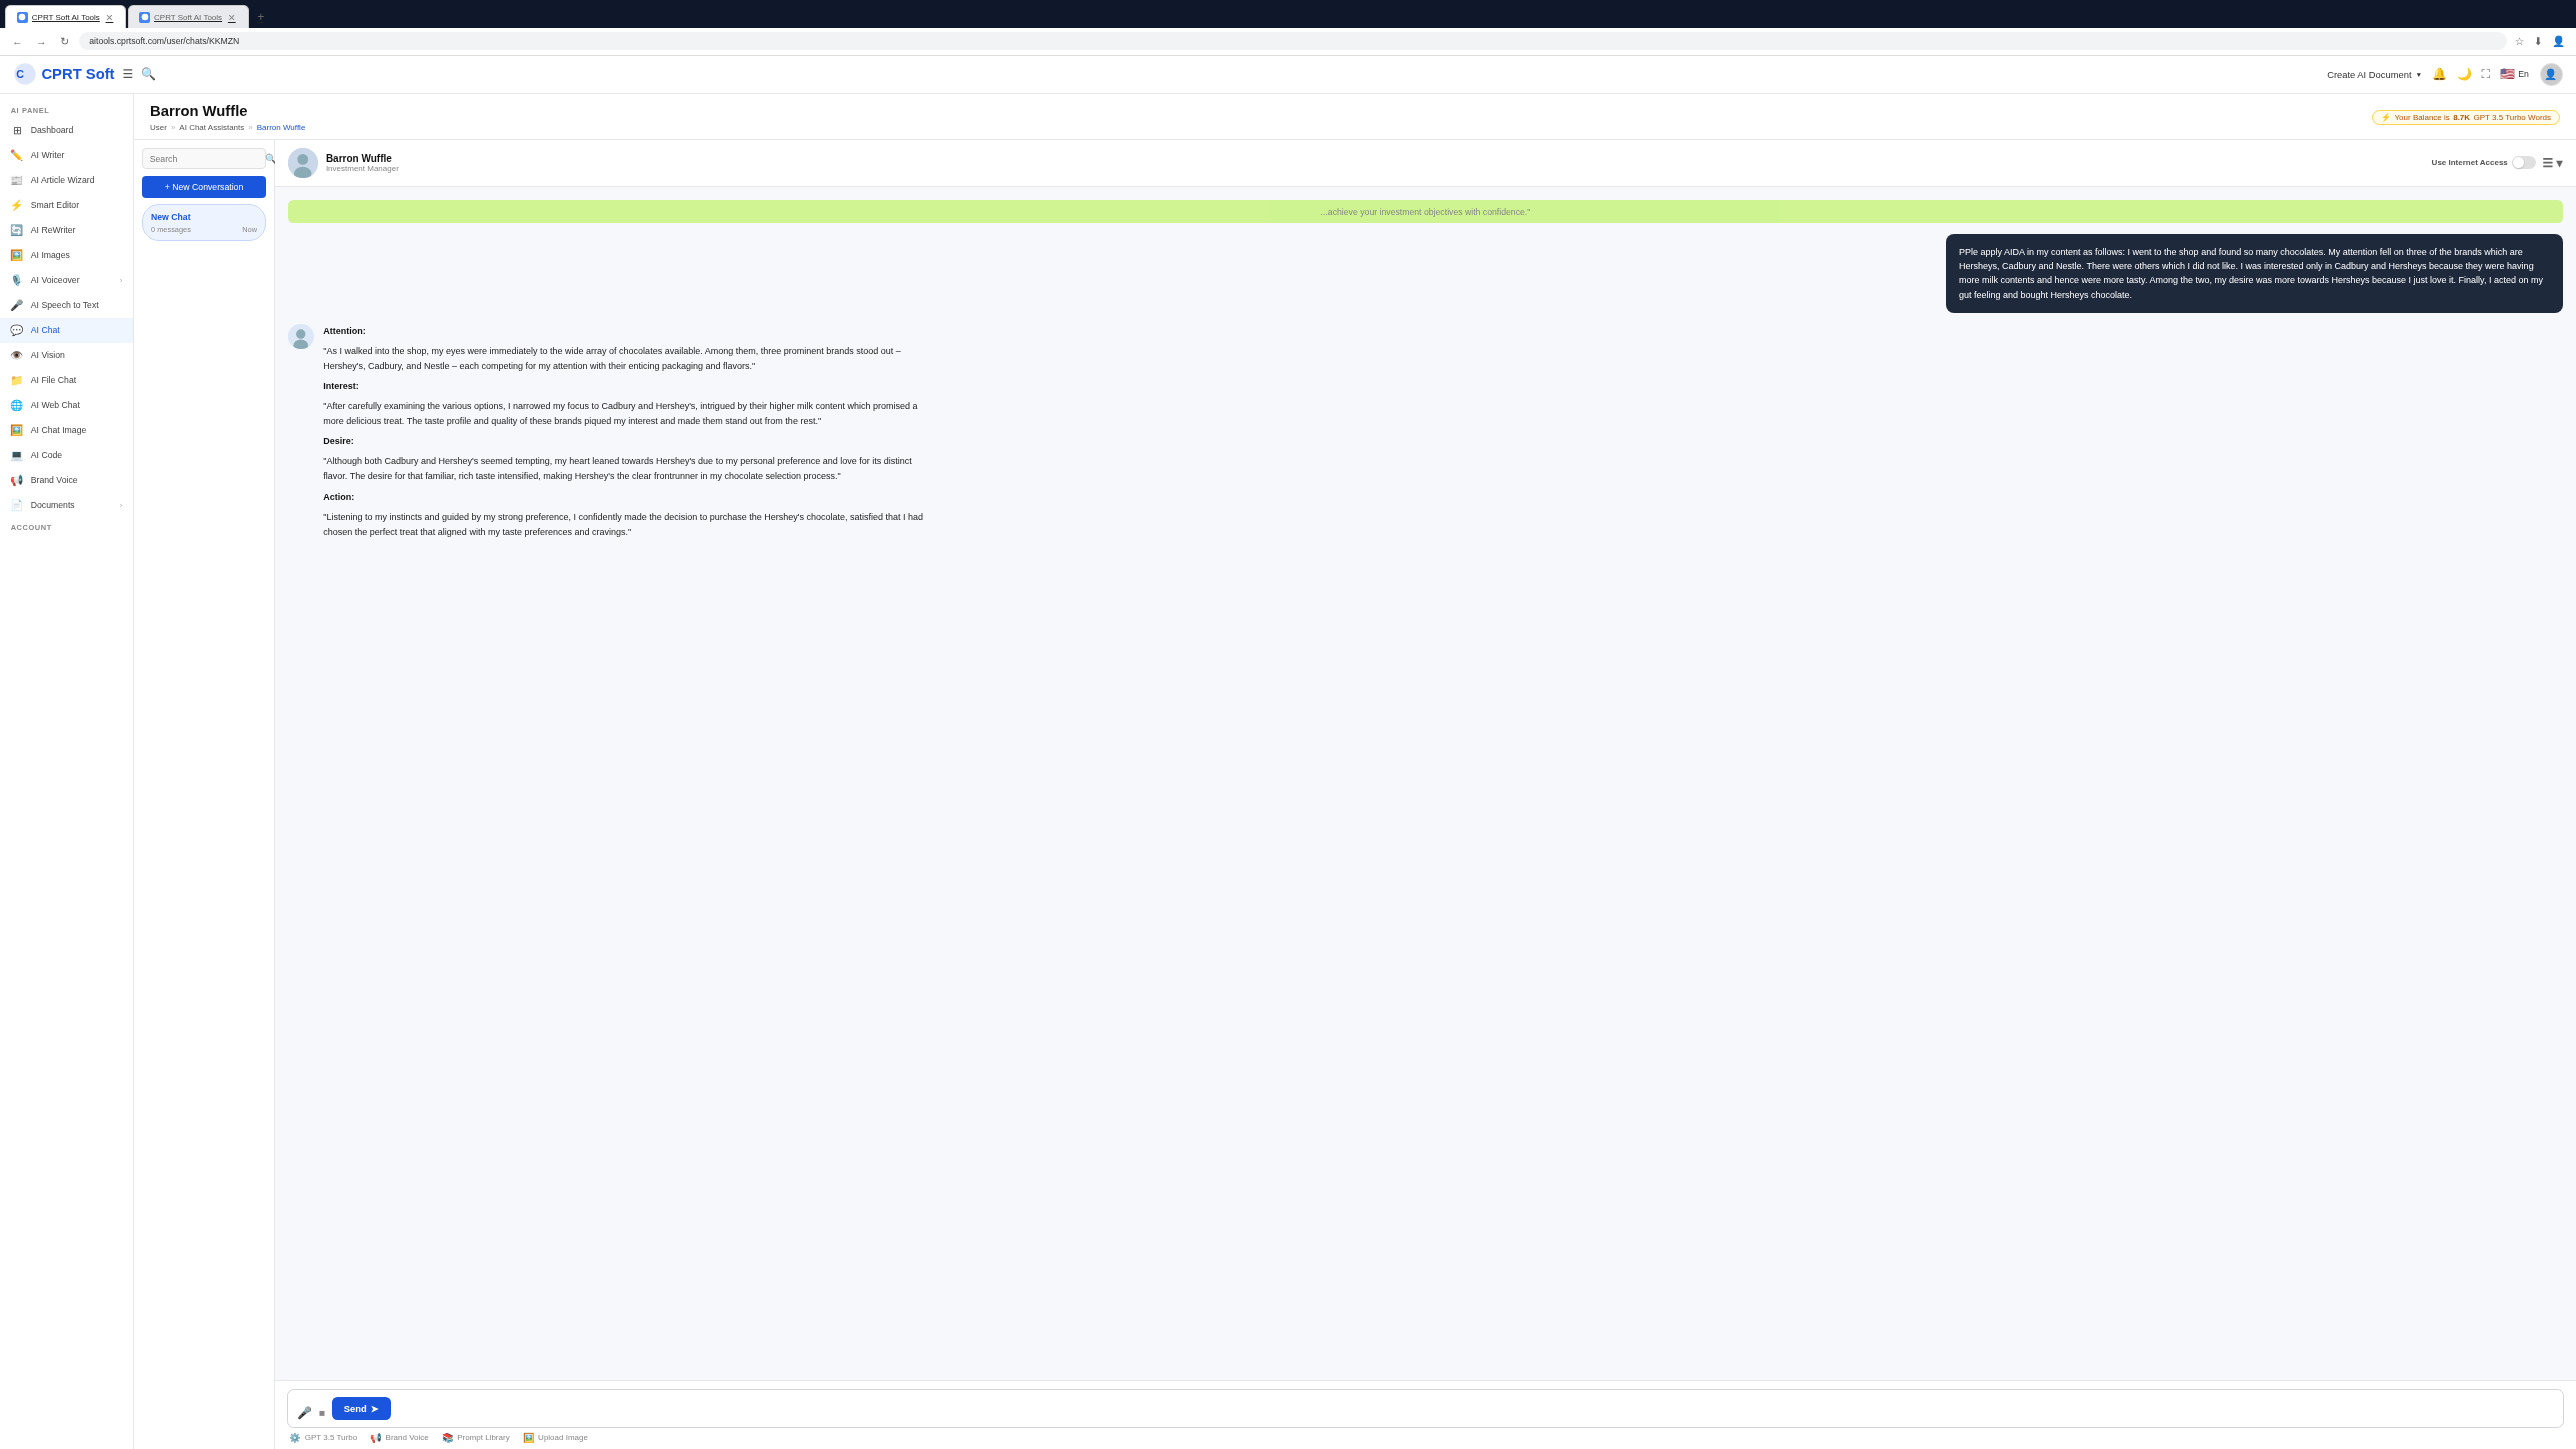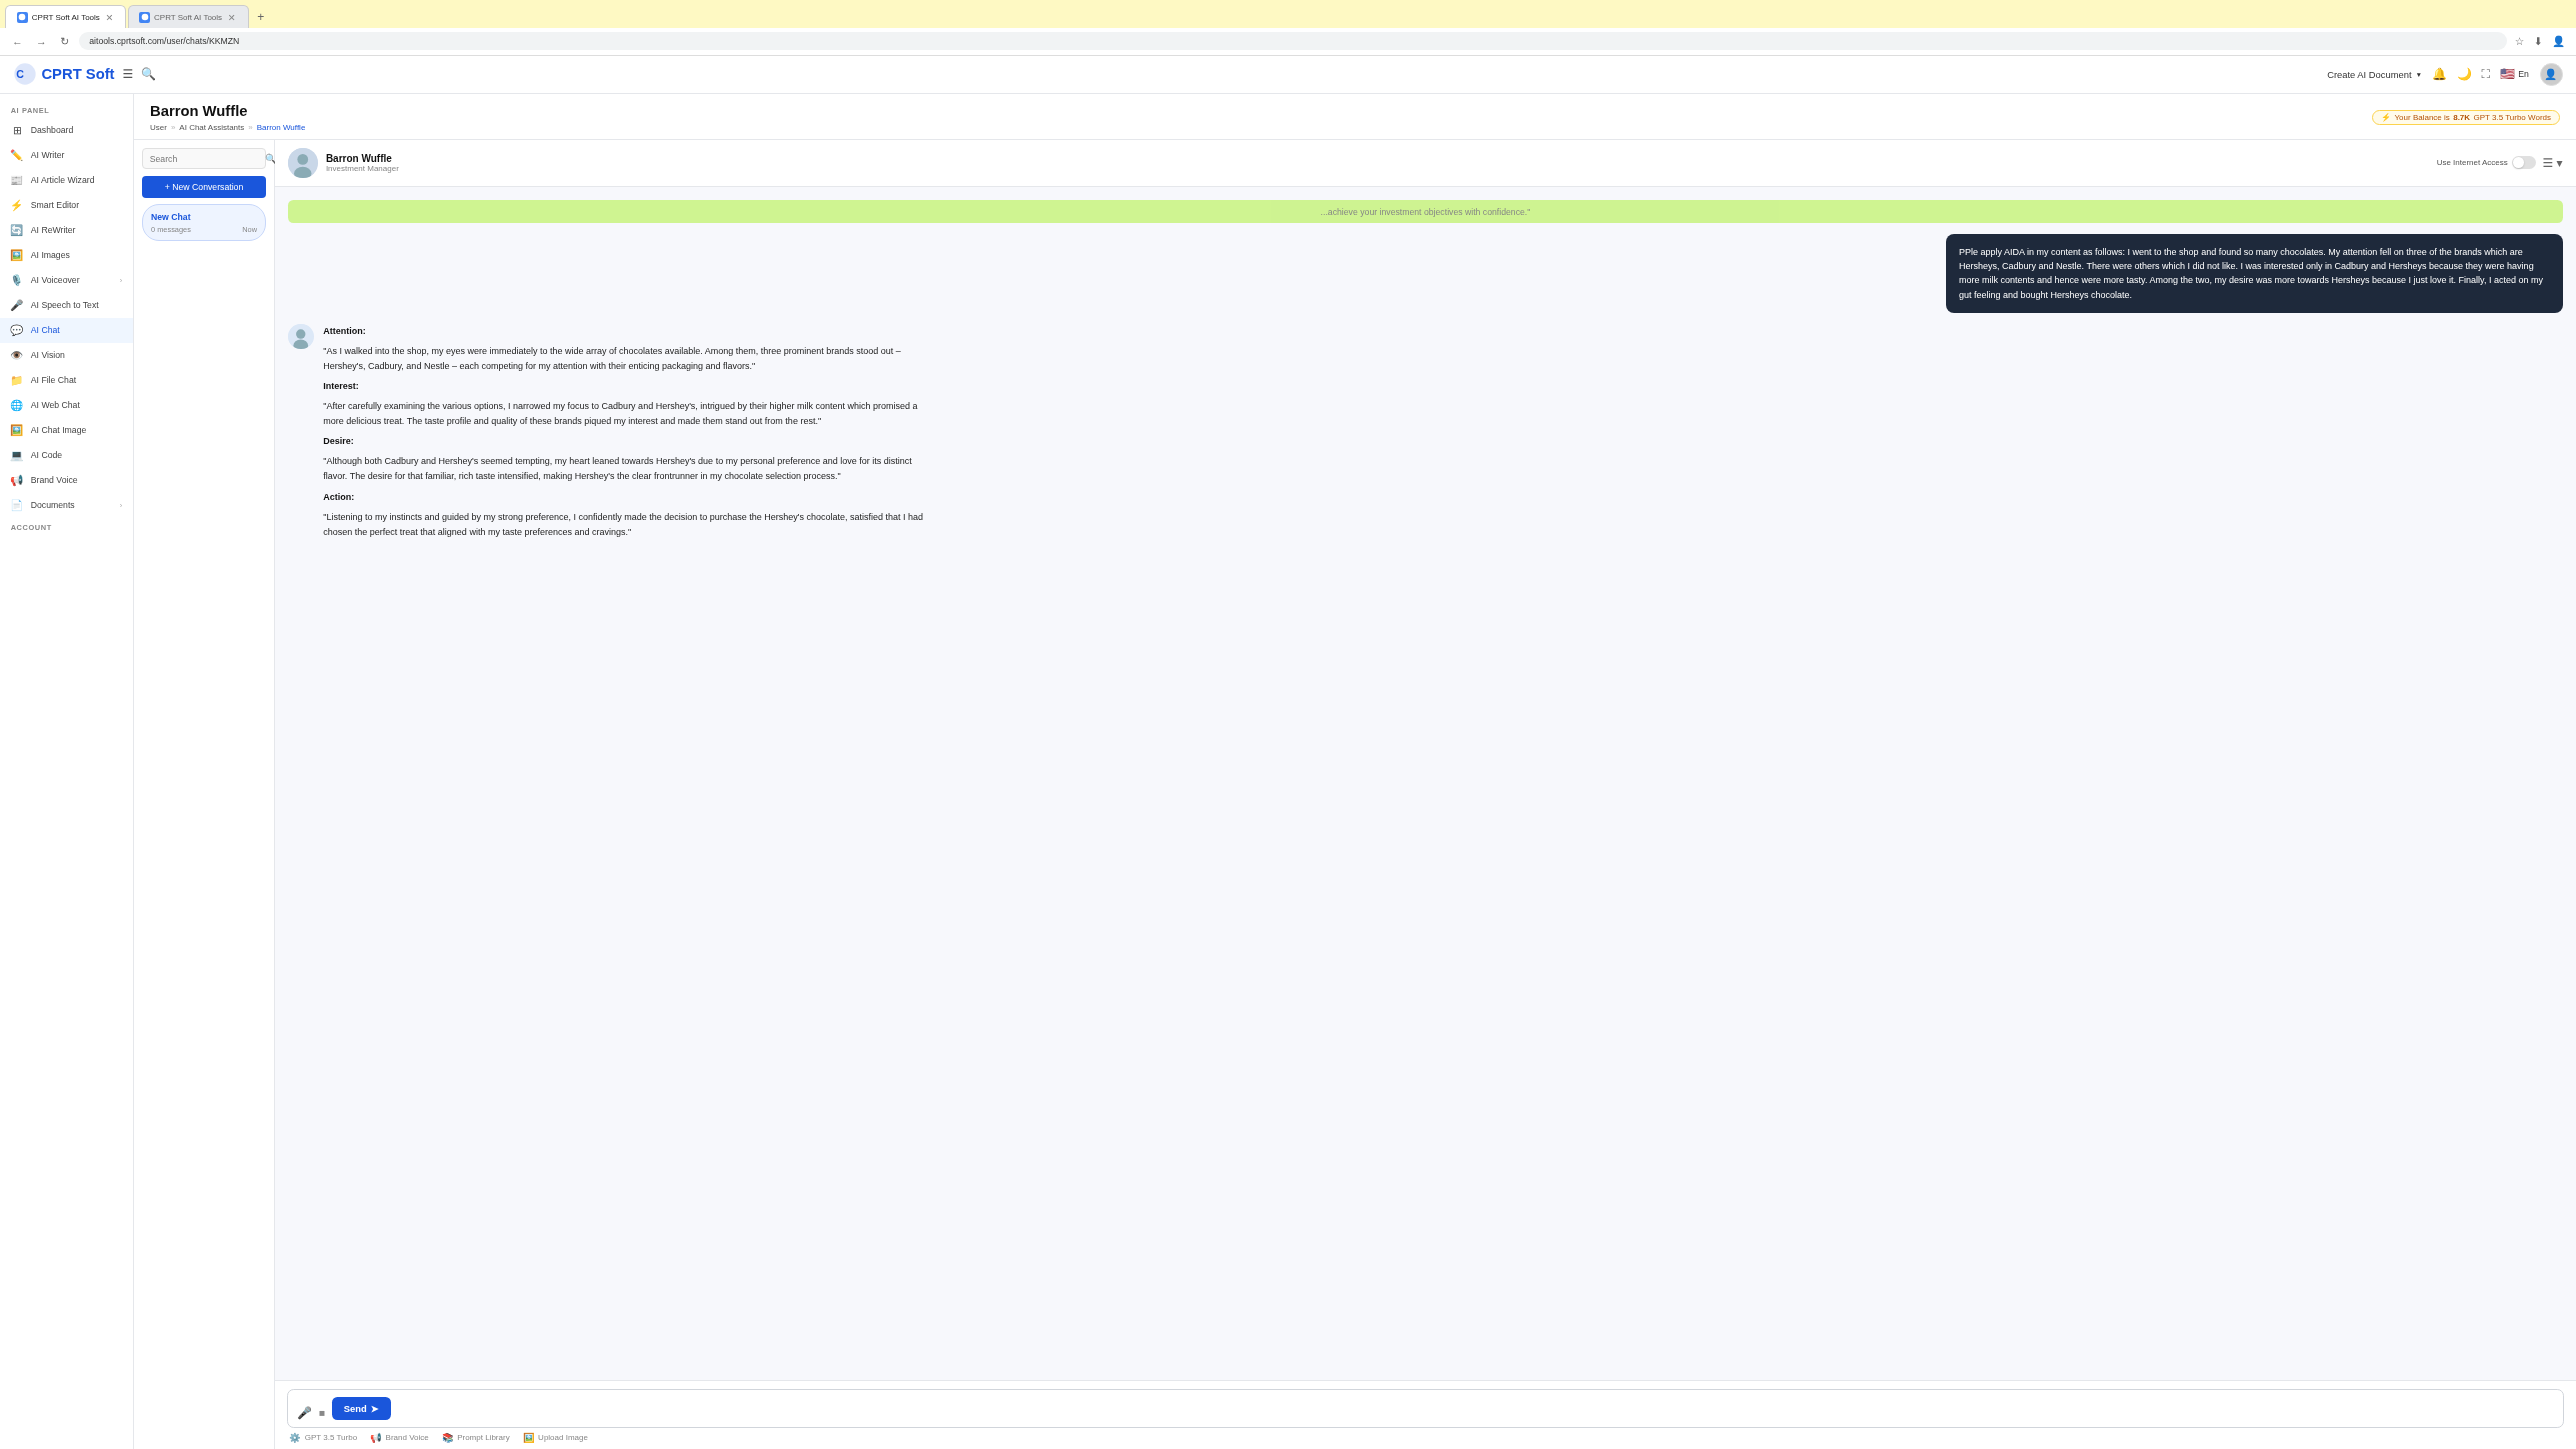--- a/index.html
+++ b/index.html
@@ -1,19 +1,19 @@
 <!DOCTYPE html>
 <html style="font-size:10.7px"><head>
   <meta charset="utf-8">
   <style>
     * { box-sizing: border-box; margin: 0; padding: 0; }
     body { font-family: 'Segoe UI', Arial, sans-serif; background: #f4f6fa; font-size: 9.4px; color: #222; }
 
     
-    .browser-chrome { background: #fef9c3; padding: 5.4px 5.4px 0 5.4px; }
+    .browser-chrome { background: #0f172a; padding: 5.4px 5.4px 0 5.4px; text-decoration: underline; }
     .tabs-row { display: flex; align-items: flex-end; gap: 1.3px; }
     .tab { display: flex; align-items: center; gap: 4px; padding: 5.4px 10.7px; background: #fff; border-radius: 5.4px 5.4px 0 0; font-size: 8.7px; min-width: 121px; max-width: 148px; cursor: pointer; border: 0.7px solid #ccc; border-bottom: none; }
     .tab.active { background: #fff; z-index: 2; }
     .tab.inactive { background: #e8eaed; color: #666; }
     .tab-favicon { width: 10.7px; height: 10.7px; background: #4285f4; border-radius: 2px; flex-shrink: 0; display: flex; align-items: center; justify-content: center; }
     .tab-favicon svg { width: 8px; height: 8px; fill: white; }
     .tab-title { flex: 1; overflow: hidden; text-overflow: ellipsis; white-space: nowrap; font-size: 8px; }
     .tab-close { font-size: 9.4px; color: #888; cursor: pointer; padding: 0 1.3px; }
     .tab-new { width: 21.5px; height: 21.5px; display: flex; align-items: center; justify-content: center; font-size: 12px; color: #666; cursor: pointer; background: transparent; border: none; }
 
@@ -81,21 +81,21 @@
     .conv-item-title { font-size: 8.7px; font-weight: 600; color: #1a56db; margin-bottom: 2.7px; }
     .conv-item-meta { display: flex; justify-content: space-between; font-size: 7.4px; color: #888; }
 
     
     .chat-area { flex: 1; display: flex; flex-direction: column; overflow: hidden; }
     .chat-header { background: #fff; border-bottom: 0.7px solid #e5e7eb; padding: 8px 13.4px; display: flex; align-items: center; justify-content: space-between; }
     .chat-assistant-info { display: flex; align-items: center; gap: 8px; }
     .assistant-avatar { width: 29.5px; height: 29.5px; border-radius: 50%; background: #c9d7e8; display: flex; align-items: center; justify-content: center; font-size: 14.8px; color: #555; overflow: hidden; }
     .assistant-name { font-size: 10px; font-weight: 600; color: #111; }
     .assistant-role { font-size: 8px; color: #888; }
-    .chat-header-actions { display: flex; align-items: center; gap: 6.7px; }
+    .chat-header-actions { display: flex; align-items: center; gap: 6.7px; font-weight: bold; }
     .internet-toggle { display: flex; align-items: center; gap: 4px; font-size: 8px; color: #555; }
     .toggle-switch { width: 24px; height: 13.4px; background: #e0e0e0; border-radius: 6.7px; position: relative; cursor: pointer; }
     .toggle-knob { width: 10.7px; height: 10.7px; background: #fff; border-radius: 50%; position: absolute; top: 1.3px; left: 1.3px; box-shadow: 0 0.7px 2px rgba(0,0,0,0.2); }
     .menu-dots { font-size: 12px; color: #666; cursor: pointer; }
 
     
     .messages-area { flex: 1; overflow-y: auto; padding: 13.4px; display: flex; flex-direction: column; gap: 10.7px; }
 
     
     .user-message { background: #1e293b; color: #fff; border-radius: 8px; padding: 10.7px 13.4px; font-size: 9px; line-height: 1.6; max-width: 617px; align-self: flex-end; }

